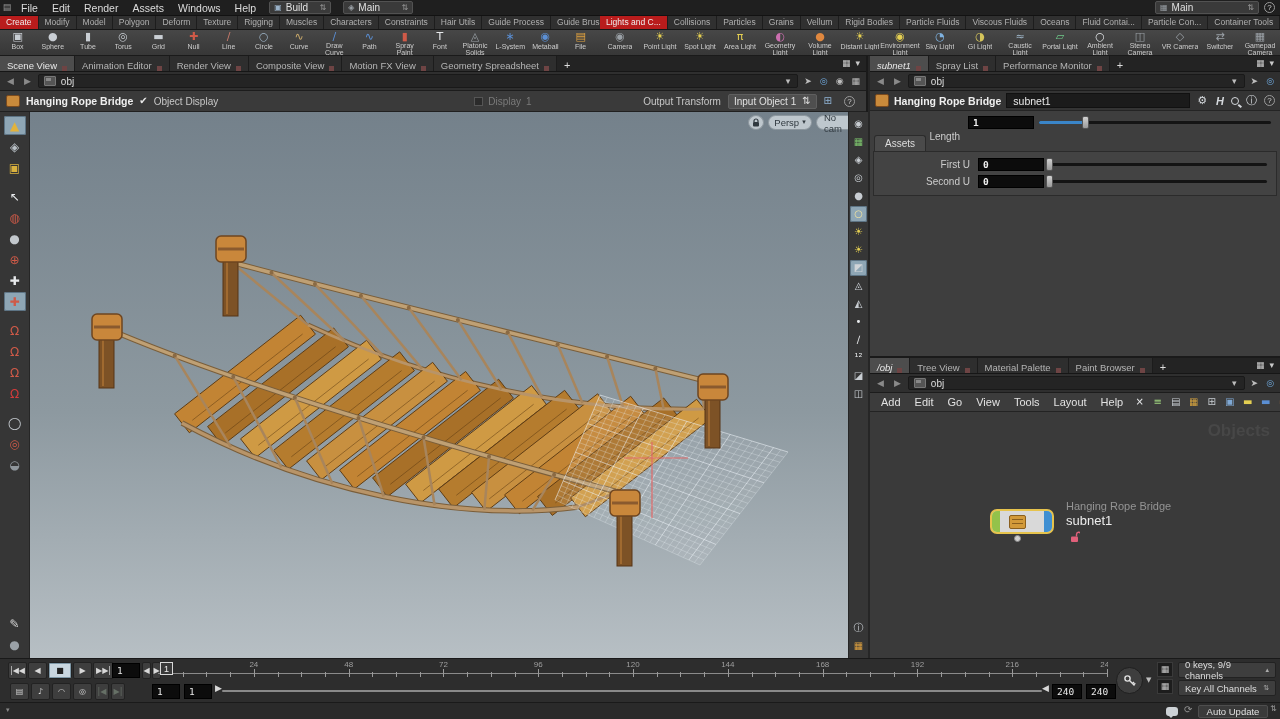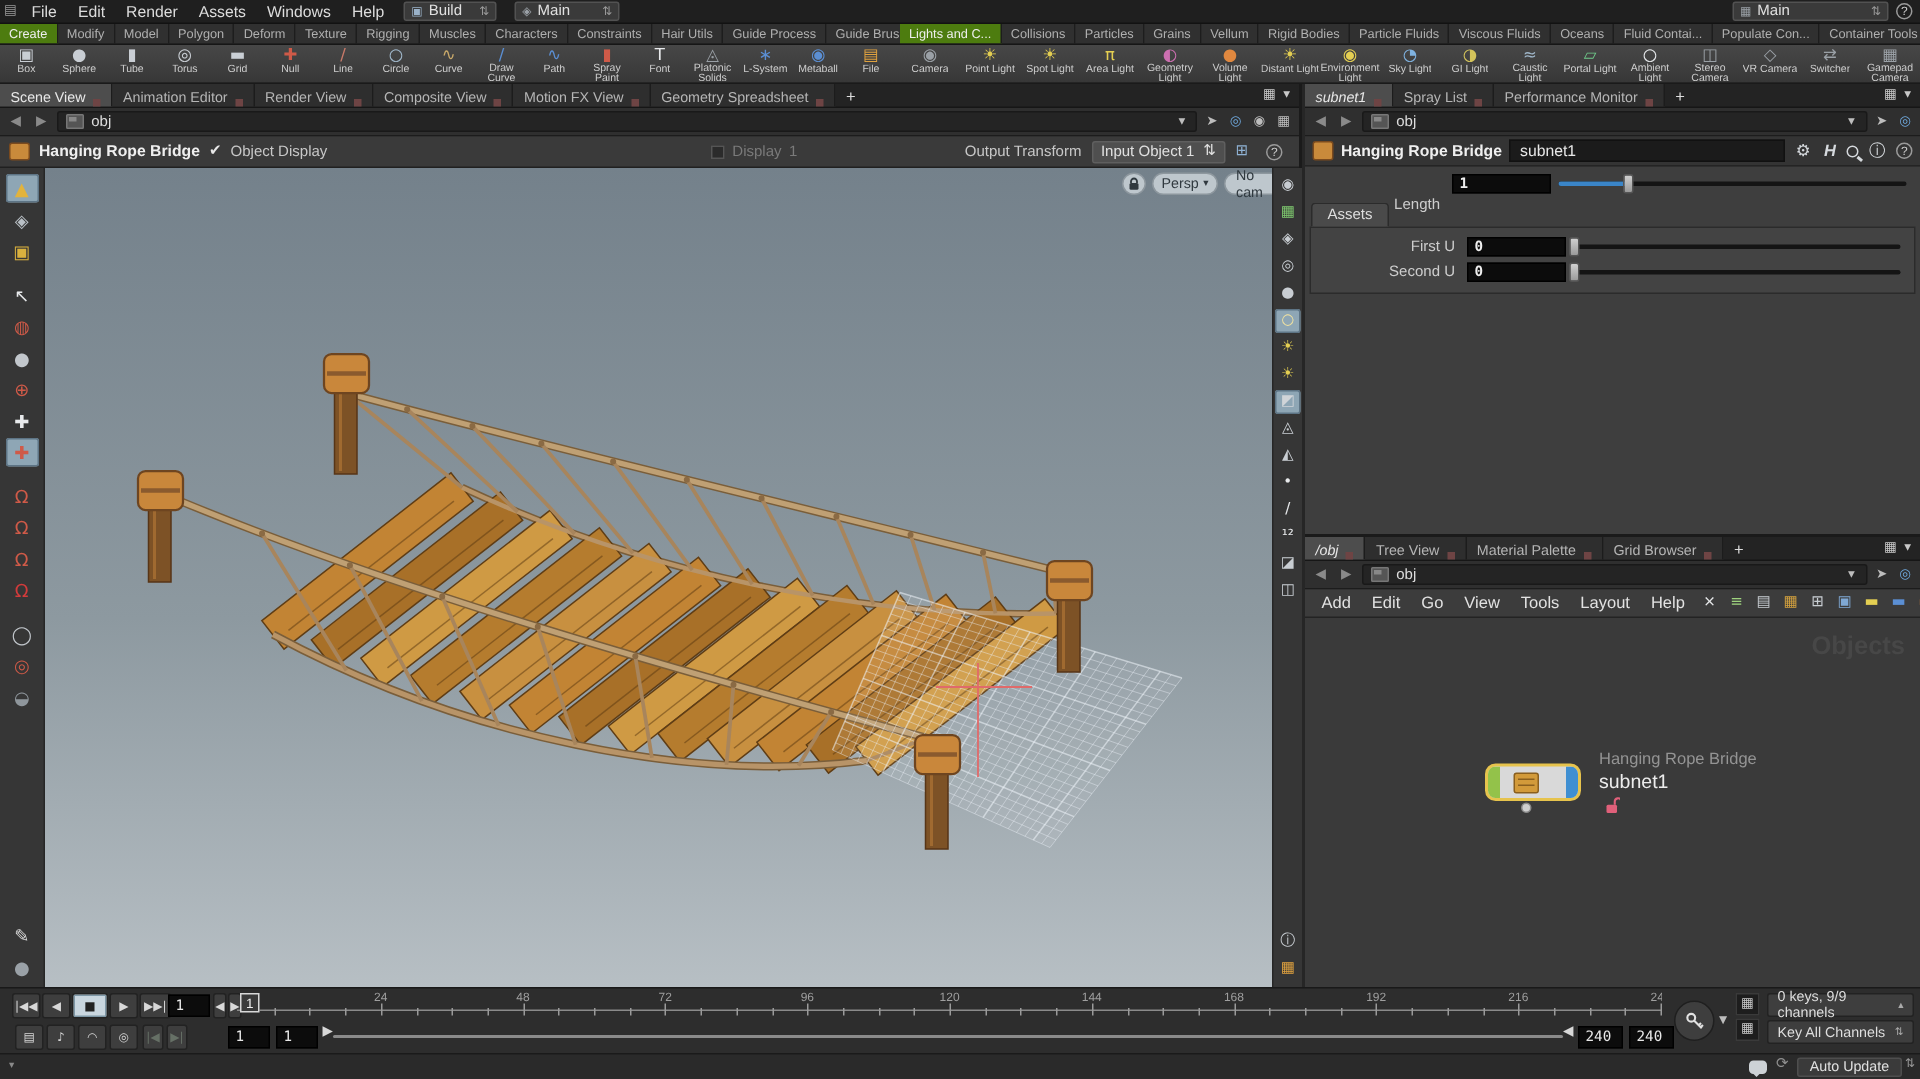--- a/index.html
+++ b/index.html
@@ -11,21 +11,21 @@
 #menubar .winicon{width:14px;text-align:center;color:#9a9a9a;font-size:9px}
 .menu-item{padding:0 7px;font-size:10.5px;color:#dcdcdc;cursor:default}
 .combo{display:inline-flex;align-items:center;gap:4px;background:#3a3a3a;border:1px solid #525252;border-radius:2px;height:13px;padding:0 4px;color:#e0e0e0;font-size:10px;white-space:nowrap}
 .combo .cspin{font-size:8px;color:#9a9a9a;margin-left:auto}
 .helpcirc{width:11px;height:11px;border:1px solid #9a9a9a;border-radius:50%;color:#cfcfcf;font-size:8px;display:inline-flex;align-items:center;justify-content:center;margin:0 5px}
 
 #shelftabs{position:absolute;left:0;top:16px;width:1280px;height:14px;background:#242424;display:flex;border-bottom:1px solid #161616}
 .sgrp{display:flex;overflow:hidden}
 #shelf-ltabs{width:600px}#shelf-rtabs{flex:1}
 .stab{padding:1px 6px;font-size:8.5px;line-height:11px;background:#303030;border-right:1px solid #1d1d1d;color:#b0b0b0;white-space:nowrap}
-.stab.active{background:#4d7c0f;color:#efefef}
+.stab.active{background:#b91c1c;color:#efefef}
 #shelftools{position:absolute;left:0;top:30px;width:1280px;height:26px;background:linear-gradient(#474747,#373737);border-bottom:1px solid #1a1a1a;display:flex}
 #shelf-ltools{width:600px;display:flex}#shelf-rtools{flex:1;display:flex}
 .tool{display:flex;flex-direction:column;align-items:center;justify-content:flex-start;padding-top:1px;overflow:hidden}
 .tool.tgl{width:35.2px}.tool.tgr{width:40px}
 .tool .g{font-size:11px;height:12px}
 .tool .l{font-size:7px;line-height:7px;color:#cdcdcd;text-align:center;max-height:14px;overflow:hidden;word-break:break-word}
 
 .ptabrow{height:16px;background:#232323;display:flex;align-items:stretch;border-bottom:1px solid #161616}
 .ptab{display:flex;align-items:flex-end;gap:5px;padding:0 7px;font-size:9.5px;color:#b5b5b5;background:#2e2e2e;border-right:1px solid #1c1c1c;white-space:nowrap}
 .ptab.active{background:#4d4d4d;color:#e8e8e8}
@@ -178,21 +178,21 @@
       <span class="stab active">Lights and C...</span>
       <span class="stab">Collisions</span>
       <span class="stab">Particles</span>
       <span class="stab">Grains</span>
       <span class="stab">Vellum</span>
       <span class="stab">Rigid Bodies</span>
       <span class="stab">Particle Fluids</span>
       <span class="stab">Viscous Fluids</span>
       <span class="stab">Oceans</span>
       <span class="stab">Fluid Contai...</span>
-      <span class="stab">Populate Con...</span>
+      <span class="stab">Particle Con...</span>
       <span class="stab">Container Tools</span>
     </div>
 </div>
 <div id="shelftools">
   <div id="shelf-ltools">
       <span class="tool tgl">
         <span class="g ic" style="color: rgb(201, 206, 212);">▣</span>
         <span class="l">Box</span>
       </span>
       <span class="tool tgl">
@@ -688,21 +688,21 @@
         </span>
         <span class="ptab">
           <span>Tree View</span>
           <span class="close"></span>
         </span>
         <span class="ptab">
           <span>Material Palette</span>
           <span class="close"></span>
         </span>
         <span class="ptab">
-          <span>Grid Browser</span>
+          <span>Paint Browser</span>
           <span class="close"></span>
         </span>
         <span class="ptab plus">+</span>
         <span class="ptabctl">
           <span class="ic">▦</span>
           <span class="ic">▾</span>
         </span>
       </div>
     <div class="pathrow">
       <span class="navarr ic">◀</span>

